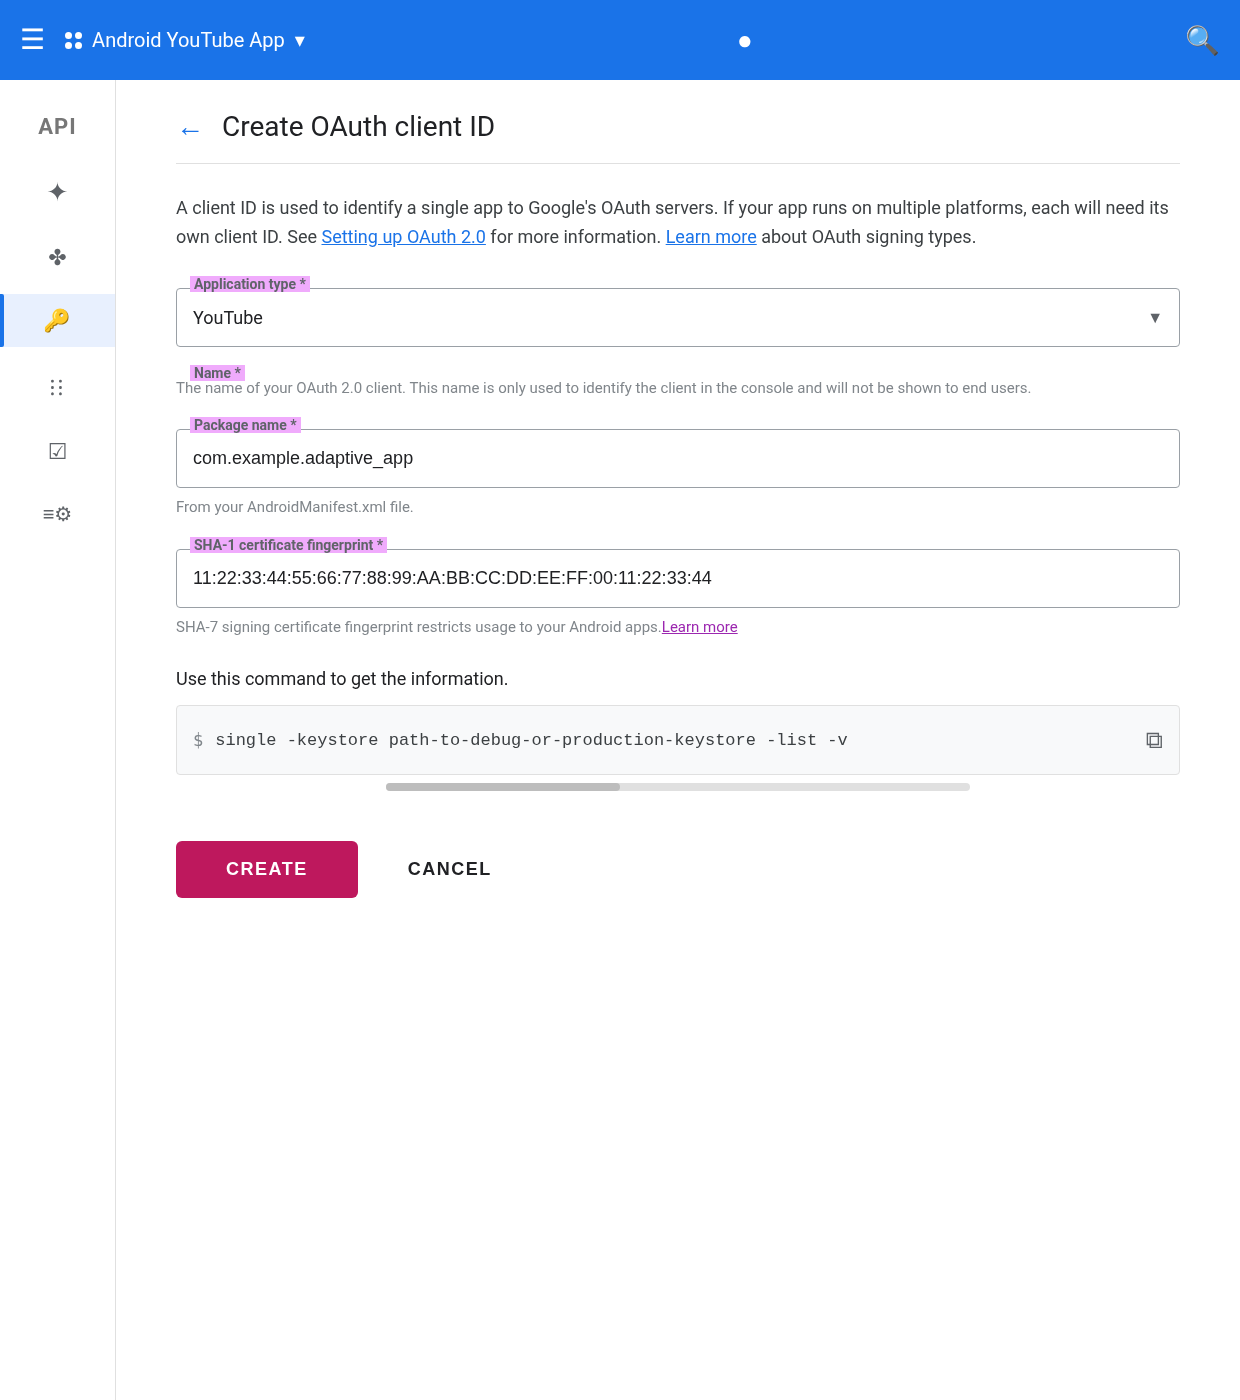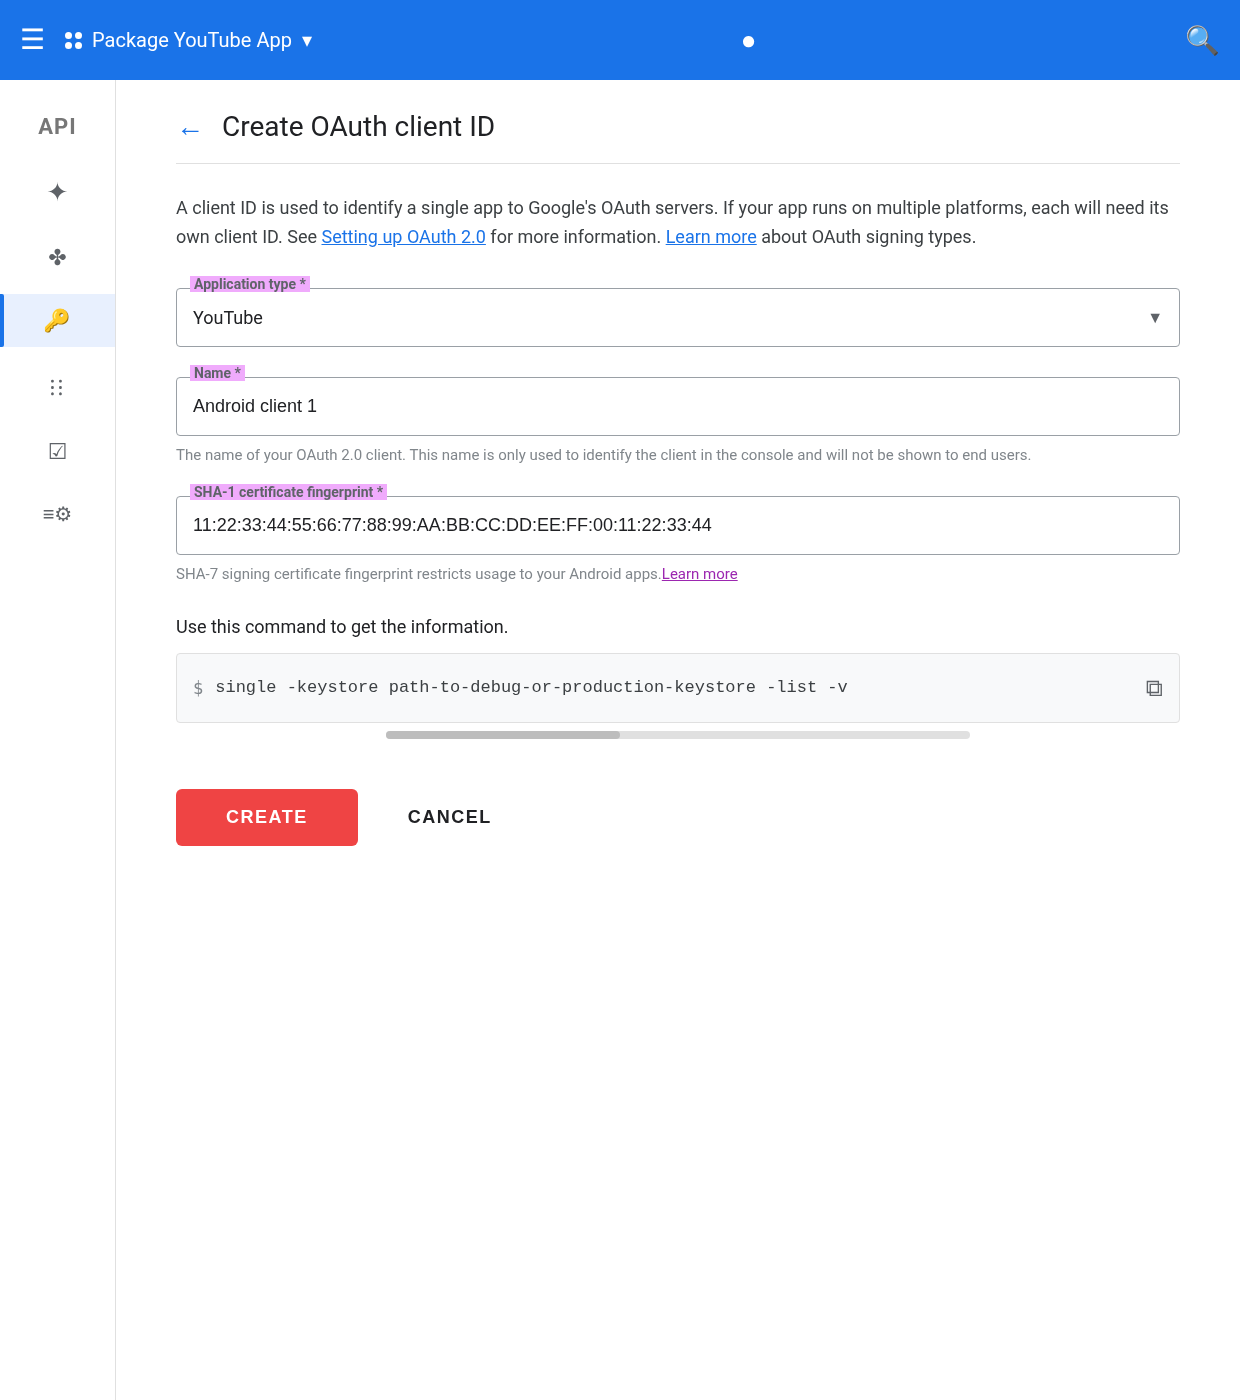--- a/index.html
+++ b/index.html
@@ -267,21 +267,21 @@
     }
 
     
     .button-row {
       display: flex;
       align-items: center;
       gap: 30px;
       margin-top: 50px;
     }
     .btn-create {
-      background: #ef4444;
+      background: #be185d;
       color: white;
       border: none;
       border-radius: 6px;
       padding: 18px 50px;
       font-size: 18px;
       font-weight: 600;
       letter-spacing: 1.5px;
       cursor: pointer;
       text-transform: uppercase;
     }
@@ -306,21 +306,21 @@
     <div class="header-project-dots">
       <div class="dot-row">
           <div class="dot"></div>
           <div class="dot"></div>
         </div>
       <div class="dot-row">
           <div class="dot"></div>
           <div class="dot"></div>
         </div>
     </div>
-    <span>Package YouTube App</span>
+    <span>Android YouTube App</span>
     <span>▾</span>
   </div>
   <span class="header-search">●︎</span>
   <span class="header-search" style="font-size:28px;">🔍</span>
 </header>
 
 <div class="layout">
 
   <nav class="sidebar">
     <div class="api-badge">
@@ -361,26 +361,30 @@
     <div class="form-field">
       <span class="field-label">Application type *</span>
       <div class="field-wrapper">
         <span class="field-value">YouTube</span>
         <span class="dropdown-arrow">▼</span>
       </div>
     </div>
 
     <div class="form-field">
       <span class="field-label">Name *</span>
+      <div class="field-hint">The name of your OAuth 2.0 client. This name is only used to identify the client in the console and will not be shown to end users.</div>
+    </div>
+
+    <div class="form-field">
+      <span class="field-label">Package name *</span>
       <div class="field-wrapper input-style">
-        <input type="text" value="Android client 1" style="">
-      </div>
-      <div class="field-hint">The name of your OAuth 2.0 client. This name is only used to identify the client in the console and will not be shown to end users.</div>
-    </div>
-
+        <input type="text" value="com.example.adaptive_app" style="">
+      </div>
+      <div class="field-hint">From your AndroidManifest.xml file.</div>
+    </div>
 
     <div class="form-field">
       <span class="field-label">SHA-1 certificate fingerprint *</span>
       <div class="field-wrapper input-style">
         <input type="text" value="11:22:33:44:55:66:77:88:99:AA:BB:CC:DD:EE:FF:00:11:22:33:44" style="">
       </div>
       <div class="field-hint">
         <span>SHA-7 signing certificate fingerprint restricts usage to your Android apps.</span><a href="#">Learn more</a>
       </div>
     </div>

